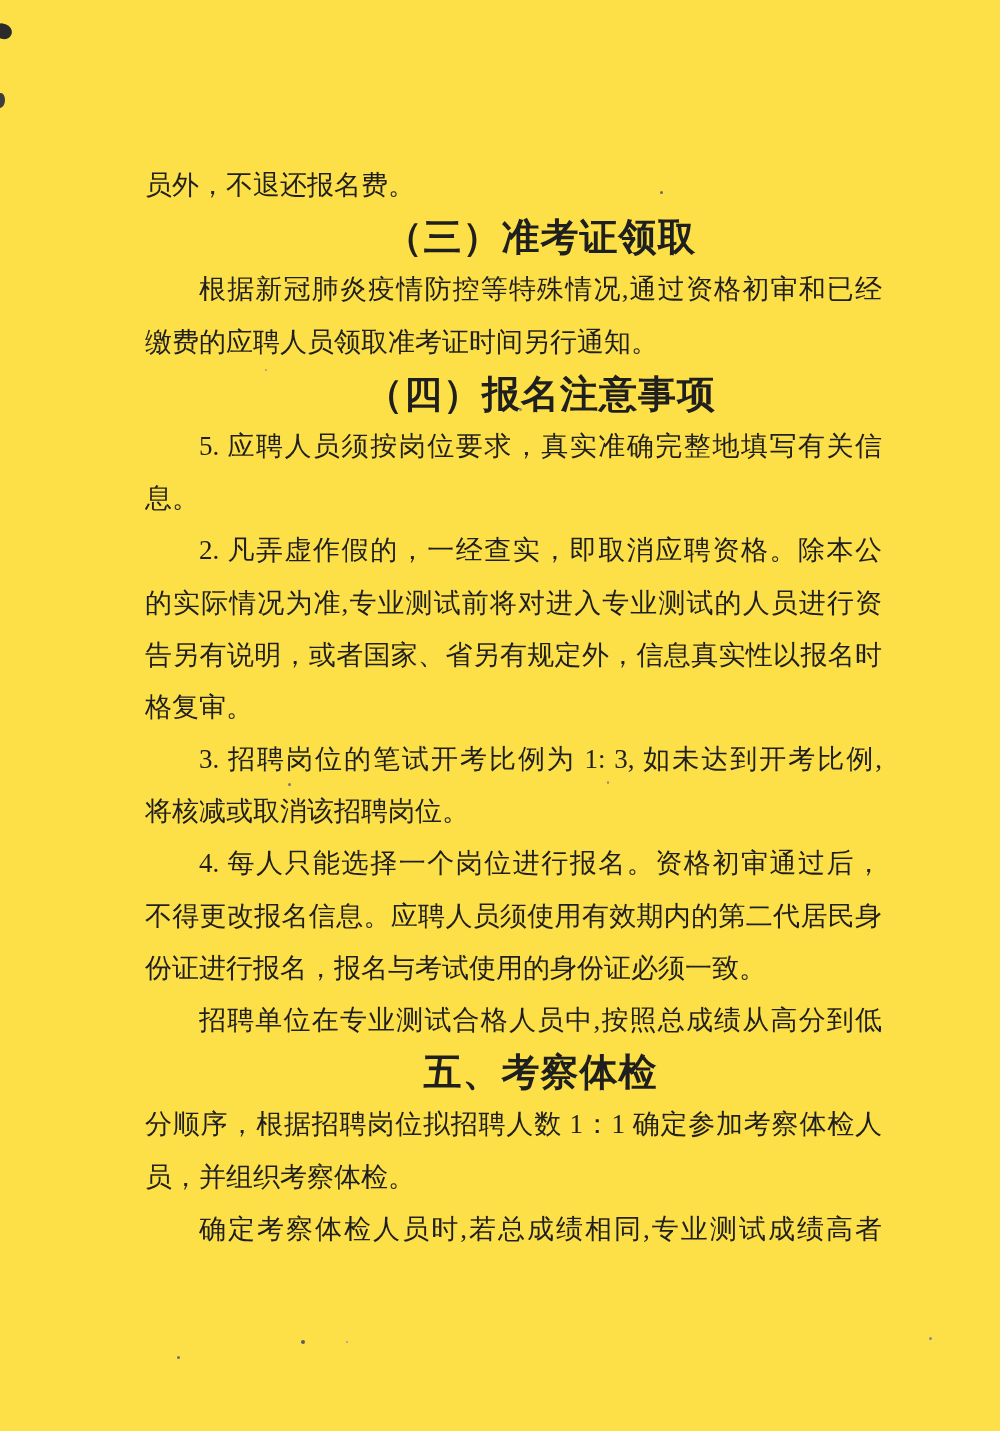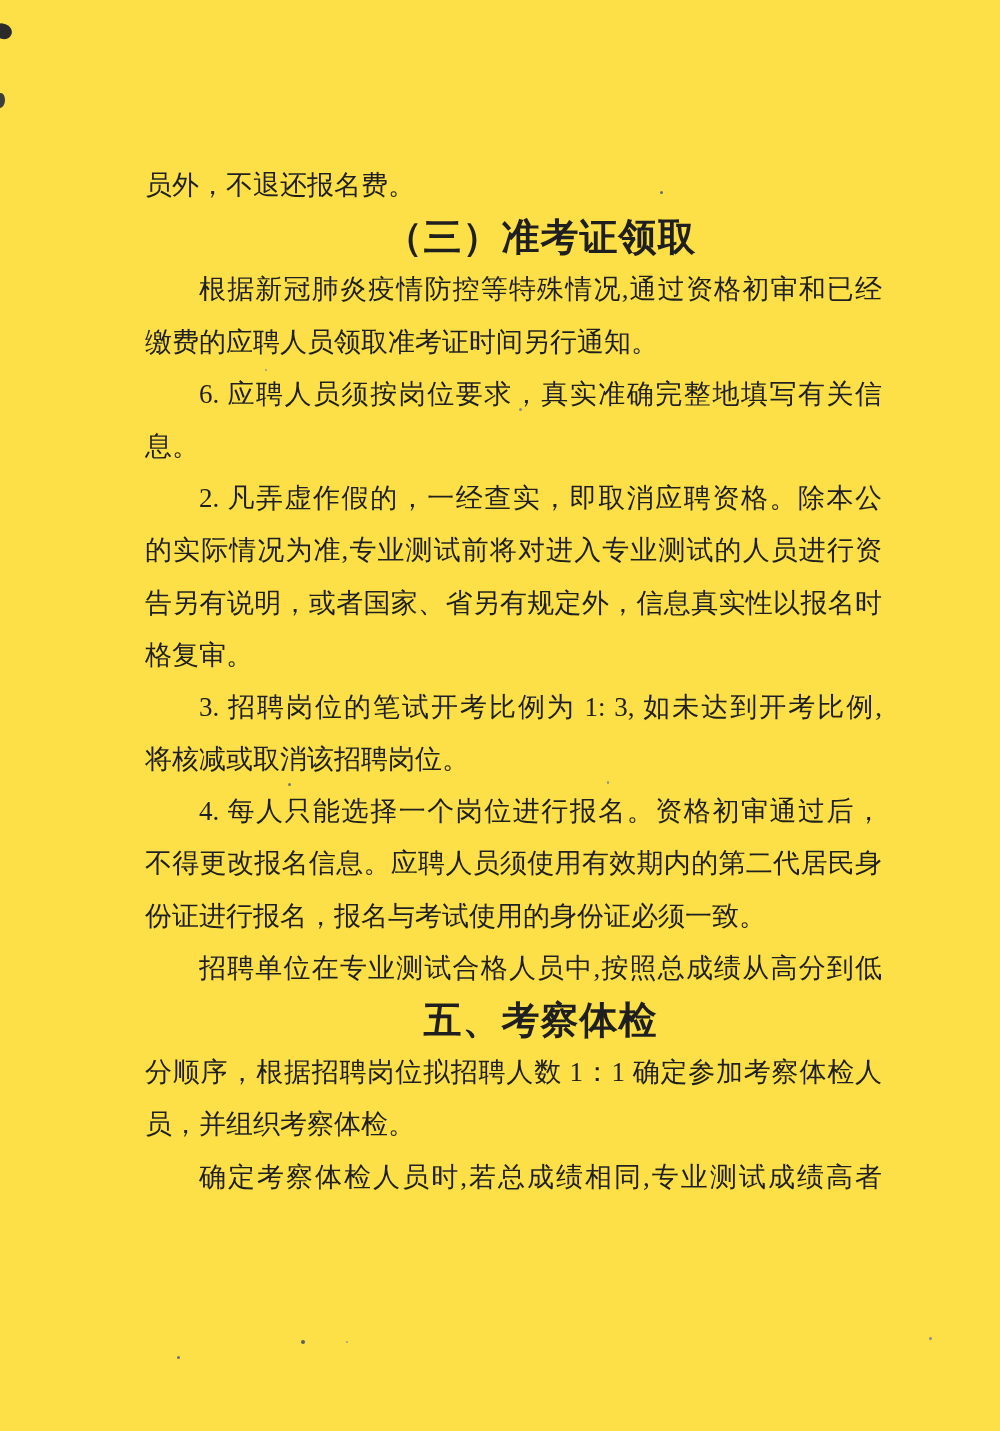--- a/index.html
+++ b/index.html
@@ -84,21 +84,22 @@
   <span class="artifact s6"></span>
   <span class="artifact s7"></span>
   <span class="artifact s8"></span>
   <span class="artifact s9"></span>
 
   <main class="textblock">
     <div class="line end">员外，不退还报名费。</div>
     <div class="line head">（三）准考证领取</div>
     <div class="line fill ind">根据新冠肺炎疫情防控等特殊情况,通过资格初审和已经</div>
     <div class="line end">缴费的应聘人员领取准考证时间另行通知。</div>
-    <div class="line fill ind">6. 应聘人员须按岗位要求，真实准确完整地填写有关信</div>
+    <div class="line head">（四）报名注意事项</div>
+    <div class="line fill ind">5. 应聘人员须按岗位要求，真实准确完整地填写有关信</div>
     <div class="line end">息。</div>
     <div class="line fill ind">2. 凡弄虚作假的，一经查实，即取消应聘资格。除本公</div>
     <div class="line fill">的实际情况为准,专业测试前将对进入专业测试的人员进行资</div>
     <div class="line fill">告另有说明，或者国家、省另有规定外，信息真实性以报名时</div>
     <div class="line end">格复审。</div>
     <div class="line fill ind">3. 招聘岗位的笔试开考比例为 1: 3, 如未达到开考比例,</div>
     <div class="line end">将核减或取消该招聘岗位。</div>
     <div class="line fill ind">4. 每人只能选择一个岗位进行报名。资格初审通过后，</div>
     <div class="line fill">不得更改报名信息。应聘人员须使用有效期内的第二代居民身</div>
     <div class="line end">份证进行报名，报名与考试使用的身份证必须一致。</div>

